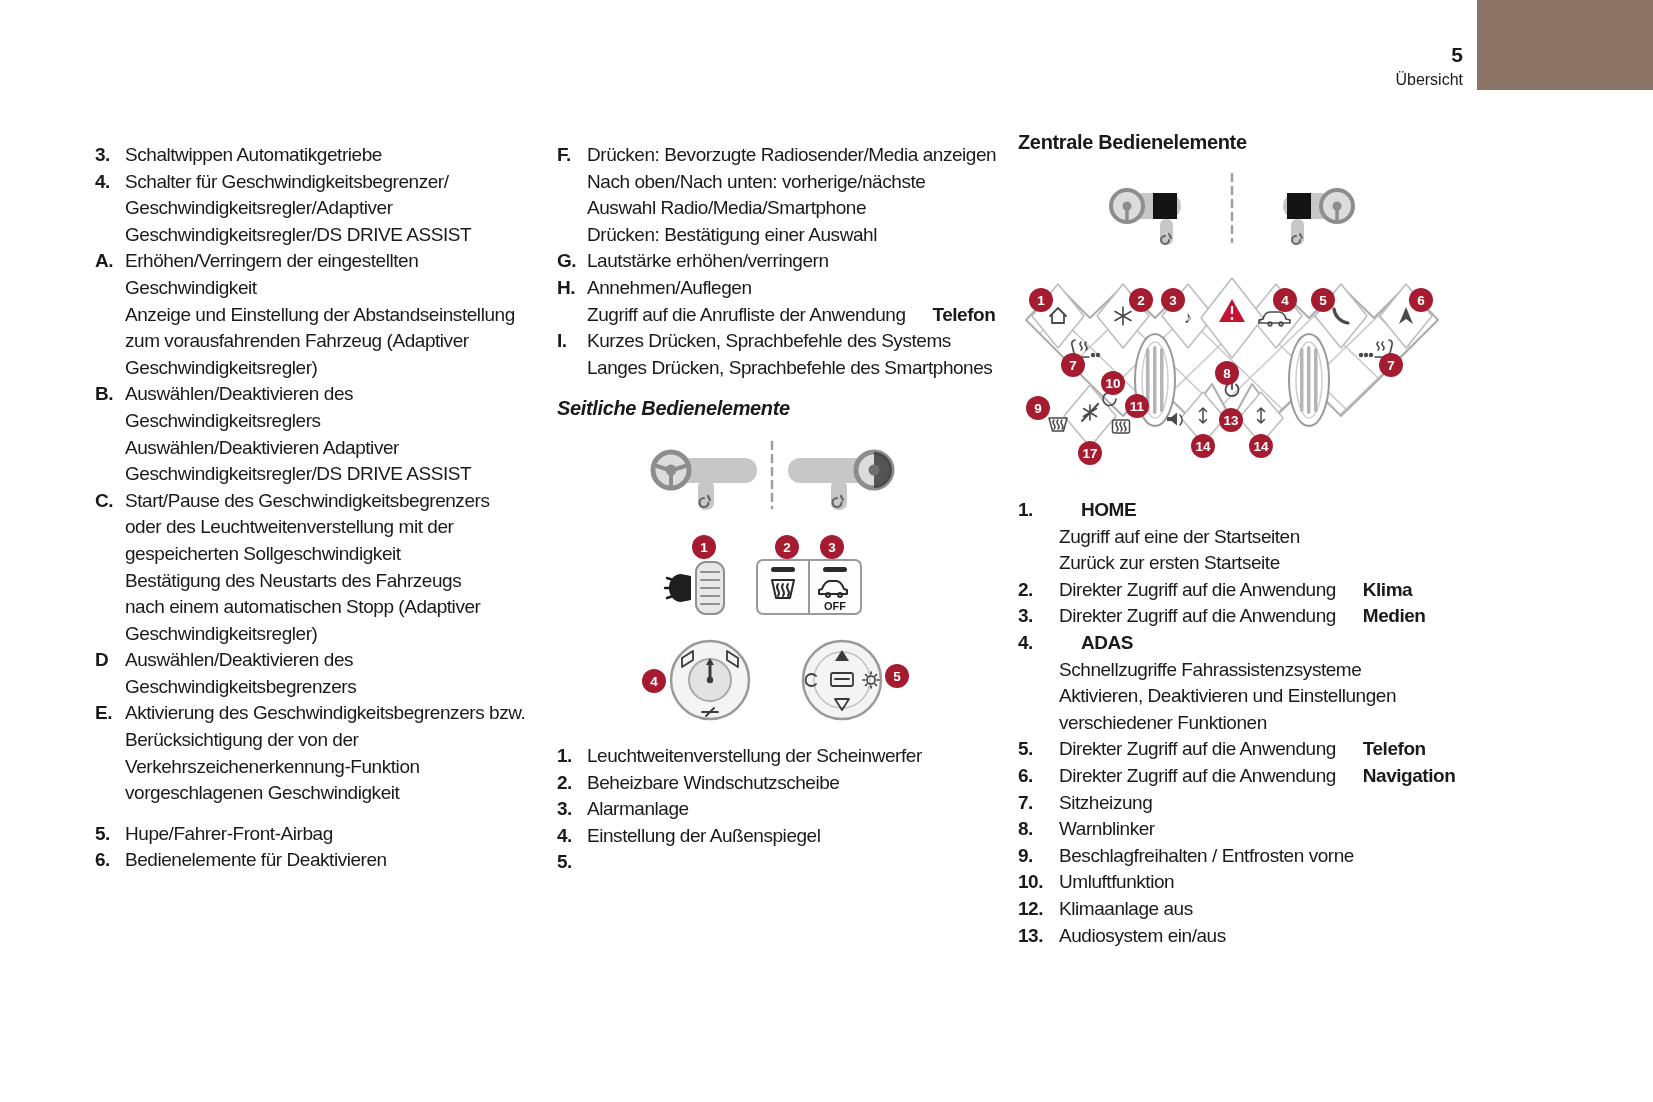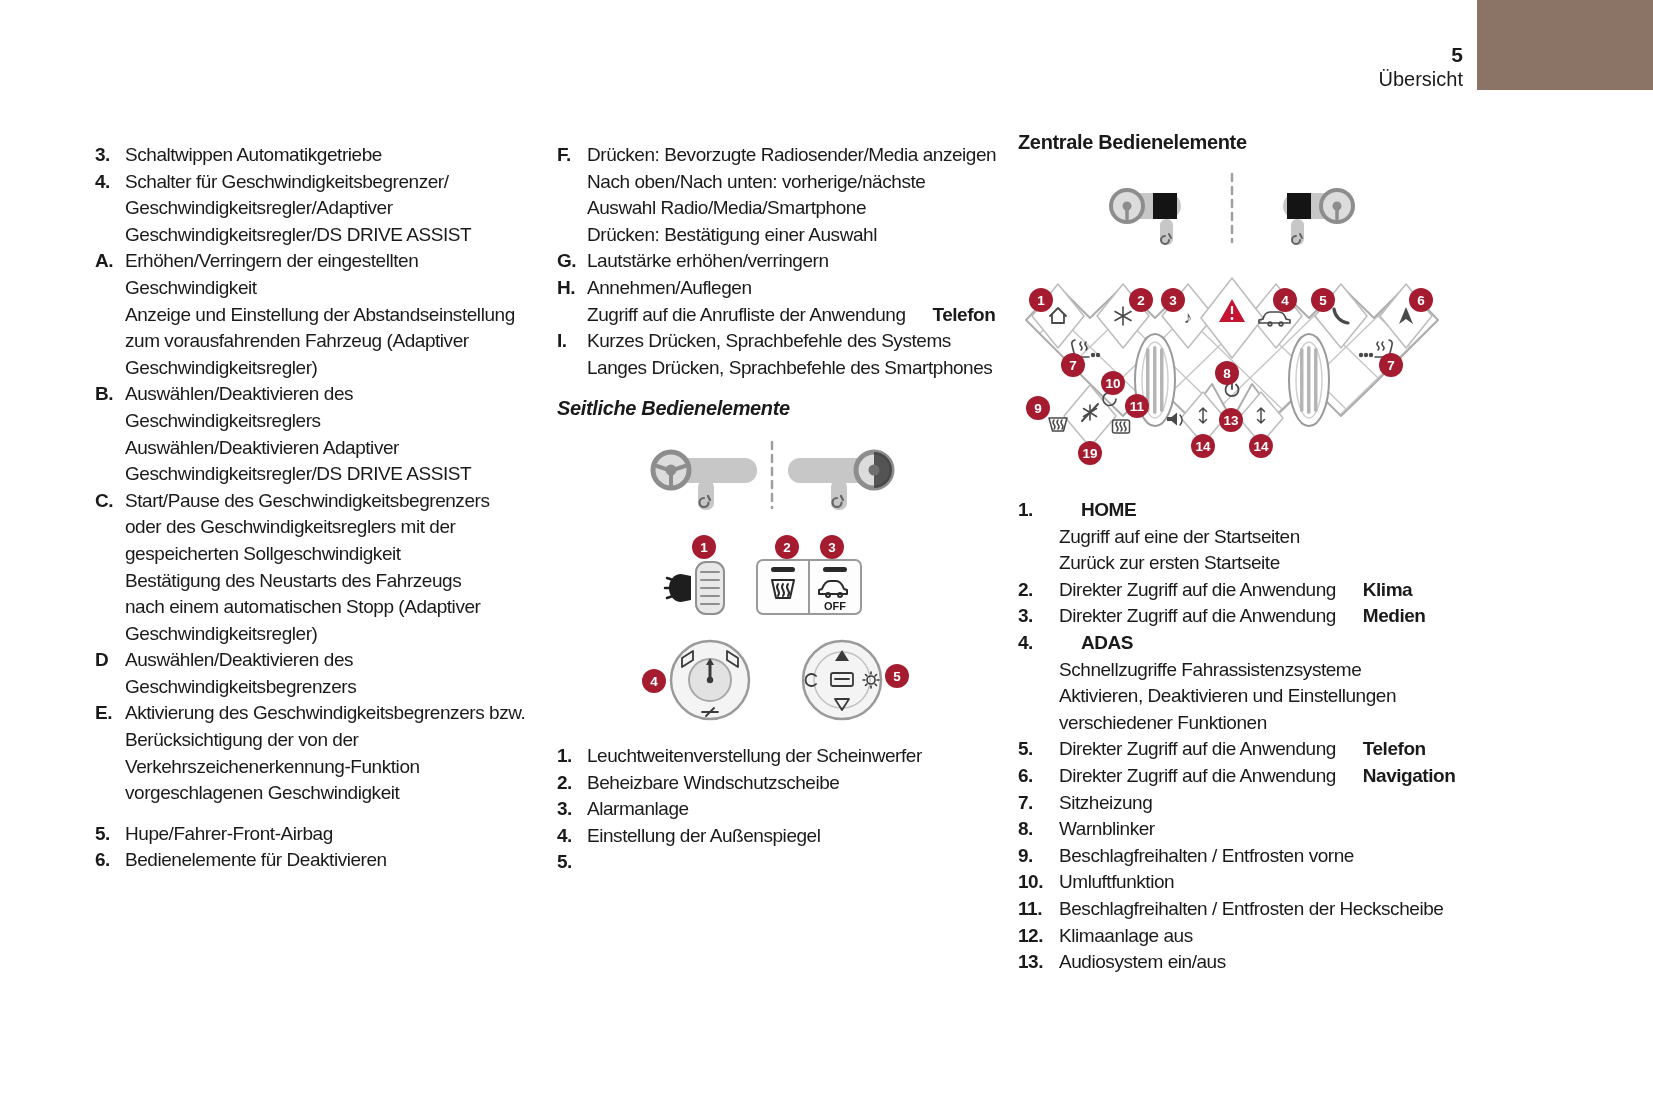--- a/index.html
+++ b/index.html
@@ -9,21 +9,21 @@
     font-family:"Liberation Sans","DejaVu Sans",sans-serif;
     color:#1a1a1a;
     position:relative;
     overflow:hidden;
   }
   :root { --badge:#a51c30; --corner:#8b7465; --warning:#c41431; }
 
   .corner-block { position:absolute; top:0; right:0; width:176px; height:90px; background:var(--corner); }
   .page-header { position:absolute; top:42px; right:190px; text-align:right; }
   .page-number { font-size:21px; font-weight:bold; line-height:25px; }
-  .page-section { font-size:20px; line-height:25px; }
+  .page-section { font-size:16px; line-height:25px; }
 
   .ref-list { position:absolute; font-size:19px; line-height:26.6px; letter-spacing:-0.45px; }
   .li-row { display:flex; }
   .li-row.gap { margin-top:14px; }
   .li-label { font-weight:bold; flex:0 0 30px; }
   .col3 .li-label { flex:0 0 41px; }
   .li-line { white-space:nowrap; }
   .li-line b { font-weight:bold;margin-left:22px; }
 
   .diagram-heading { position:absolute; font-size:20px; font-weight:bold; letter-spacing:-0.35px;text-align:center; }
@@ -76,21 +76,21 @@
         <div class="li-line">Auswählen/Deaktivieren des</div>
         <div class="li-line">Geschwindigkeitsreglers</div>
         <div class="li-line">Auswählen/Deaktivieren Adaptiver</div>
         <div class="li-line">Geschwindigkeitsregler/DS DRIVE ASSIST</div>
       </div>
     </div>
     <div class="li-row">
       <span class="li-label">C.</span>
       <div class="li-body">
         <div class="li-line">Start/Pause des Geschwindigkeitsbegrenzers</div>
-        <div class="li-line">oder des Geschwindigkeitsreglers mit der</div>
+        <div class="li-line">oder des Leuchtweitenverstellung mit der</div>
         <div class="li-line">gespeicherten Sollgeschwindigkeit</div>
         <div class="li-line">Bestätigung des Neustarts des Fahrzeugs</div>
         <div class="li-line">nach einem automatischen Stopp (Adaptiver</div>
         <div class="li-line">Geschwindigkeitsregler)</div>
       </div>
     </div>
     <div class="li-row">
       <span class="li-label">D</span>
       <div class="li-body">
         <div class="li-line">Auswählen/Deaktivieren des</div>
@@ -435,21 +435,21 @@
   <div class="badge" style="left:148px;top:120px">3</div>
   <div class="badge" style="left:260px;top:120px">4</div>
   <div class="badge" style="left:298px;top:120px">5</div>
   <div class="badge" style="left:396px;top:120px">6</div>
   <div class="badge" style="left:48px;top:185px">7</div>
   <div class="badge" style="left:366px;top:185px">7</div>
   <div class="badge" style="left:202px;top:193px">8</div>
   <div class="badge" style="left:13px;top:228px">9</div>
   <div class="badge" style="left:88px;top:203px">10</div>
   <div class="badge" style="left:112px;top:226px">11</div>
-  <div class="badge" style="left:65px;top:273px">19</div>
+  <div class="badge" style="left:65px;top:273px">17</div>
   <div class="badge" style="left:206px;top:240px">13</div>
   <div class="badge" style="left:178px;top:266px">14</div>
   <div class="badge" style="left:236px;top:266px">14</div>
 </div>
 
 <div class="ref-list col3" style="left:1018px; top:497px; width:470px;">
     <div class="li-row">
       <span class="li-label">1.</span>
       <div class="li-body">
         <div class="li-line"><b>HOME</b></div>
@@ -508,26 +508,20 @@
         <div class="li-line">Beschlagfreihalten / Entfrosten vorne</div>
       </div>
     </div>
     <div class="li-row">
       <span class="li-label">10.</span>
       <div class="li-body">
         <div class="li-line">Umluftfunktion</div>
       </div>
     </div>
     <div class="li-row">
-      <span class="li-label">11.</span>
-      <div class="li-body">
-        <div class="li-line">Beschlagfreihalten / Entfrosten der Heckscheibe</div>
-      </div>
-    </div>
-    <div class="li-row">
       <span class="li-label">12.</span>
       <div class="li-body">
         <div class="li-line">Klimaanlage aus</div>
       </div>
     </div>
     <div class="li-row">
       <span class="li-label">13.</span>
       <div class="li-body">
         <div class="li-line">Audiosystem ein/aus</div>
       </div>

